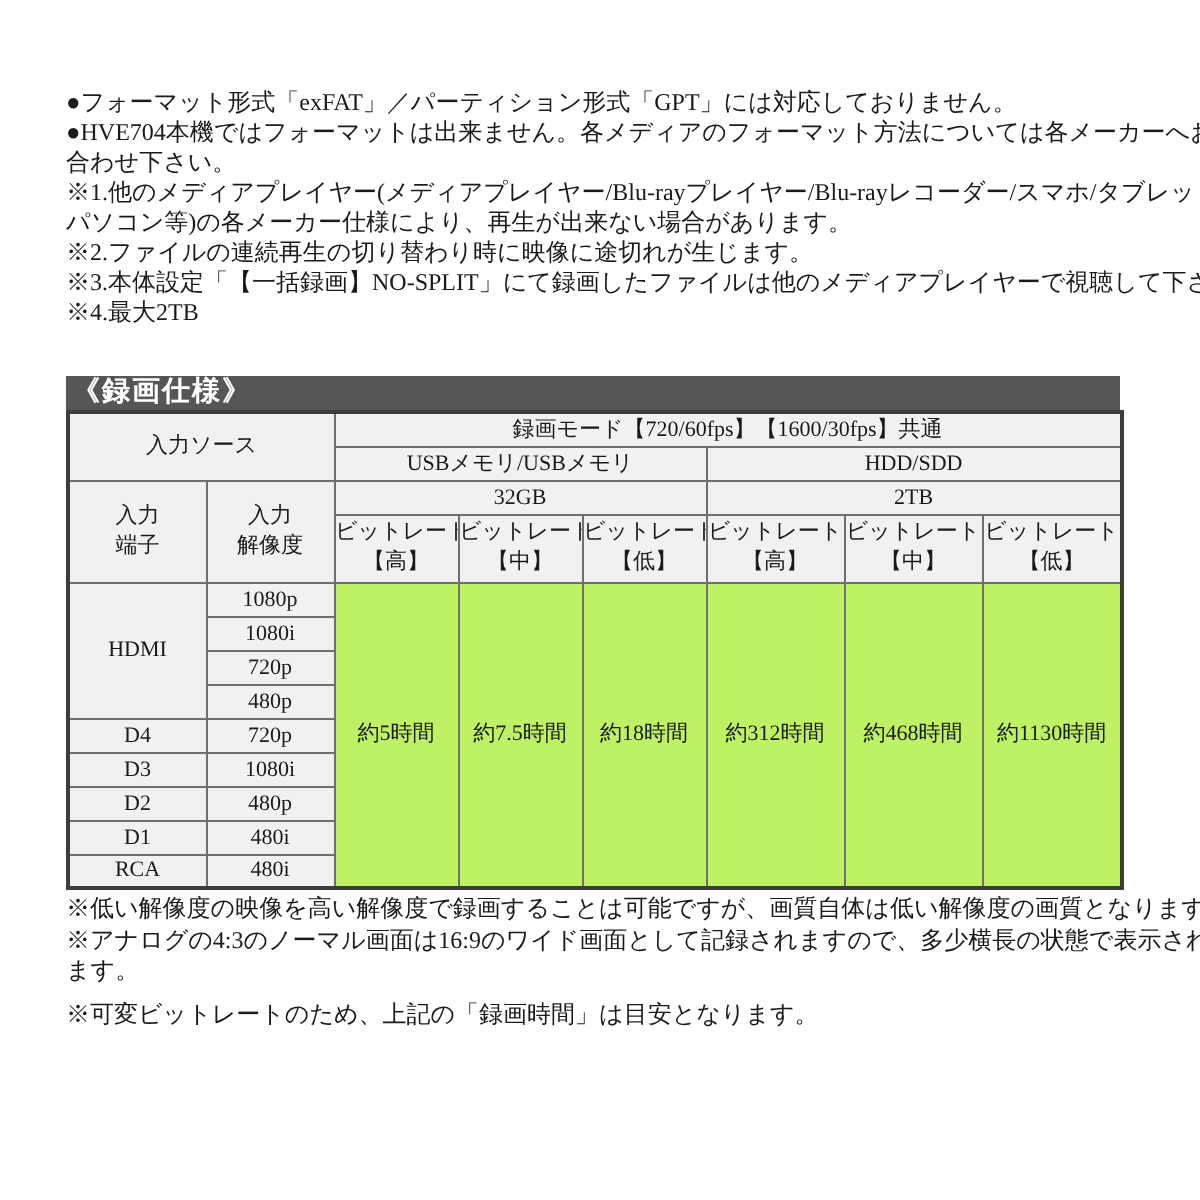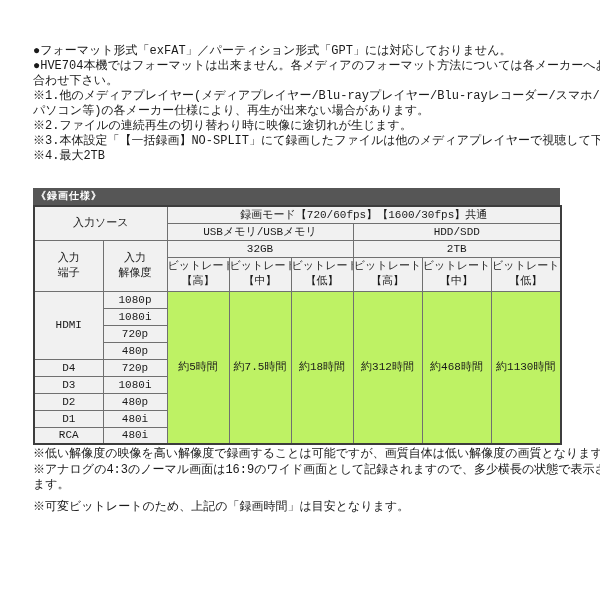--- a/index.html
+++ b/index.html
@@ -1,24 +1,24 @@
 <!DOCTYPE html>
 <html style="--title_bar_bg: #565656; --header_cell_bg: #f1f1f1; --inner_border: #707070; --outer_border: #3d3d3d;"><head>
 <meta charset="utf-8">
 <style>
   html,body{margin:0;padding:0;background:#ffffff;}
   .screen{
     position:relative;width:600px;height:600px;background:#ffffff;overflow:hidden;
-    font-family:Liberation Mono, monospace;color:#1a1a1a;
+    font-family:Liberation Serif, serif;color:#1a1a1a;
   }
   .top-notes{position:absolute;left:33px;top:44px;font-size:12px;line-height:15px;white-space:nowrap;}
   .top-notes div{height:15px;}
   .spec-block{position:absolute;left:33px;top:188px;width:527px;}
   .spec-title{
-    background:var(--title_bar_bg,#565656);color:#ffffff;font-size:10px;font-weight:bold;
+    background:var(--title_bar_bg,#565656);color:#ffffff;font-size:14px;font-weight:bold;
     height:17px;line-height:17px;padding-left:3px;box-sizing:border-box;letter-spacing:1px;
   }
   table.spec{
     border-collapse:collapse;table-layout:fixed;width:527px;
     border:2px solid var(--outer_border,#3d3d3d);
   }
   table.spec td{
     border:1px solid var(--inner_border,#707070);
     font-size:11px;line-height:14px;text-align:center;vertical-align:middle;
     padding:0;background:#bef264;color:#1a1a1a;overflow:hidden;white-space:nowrap;

